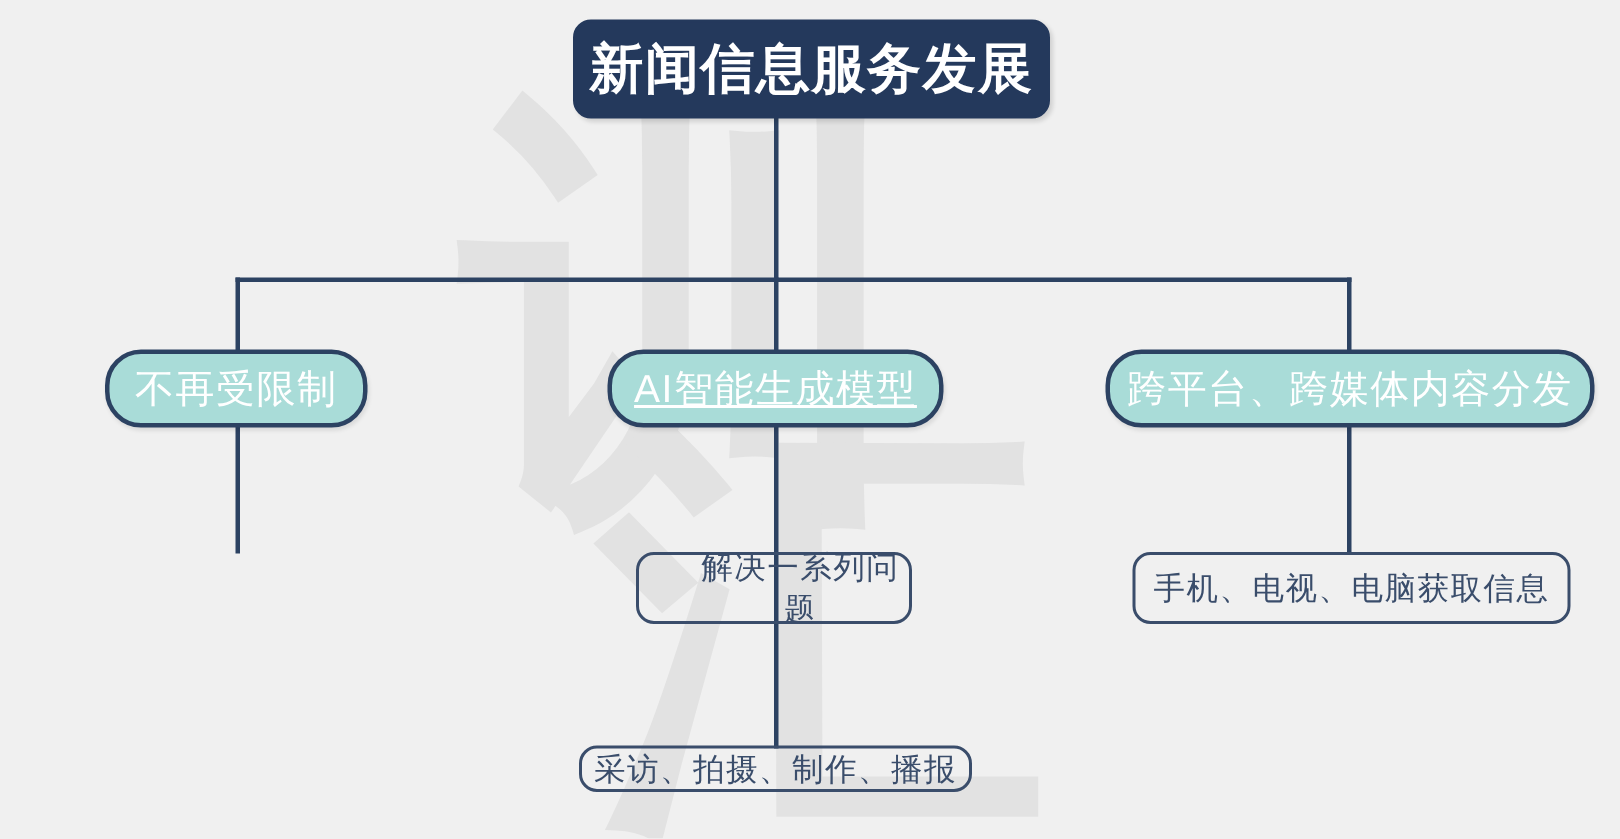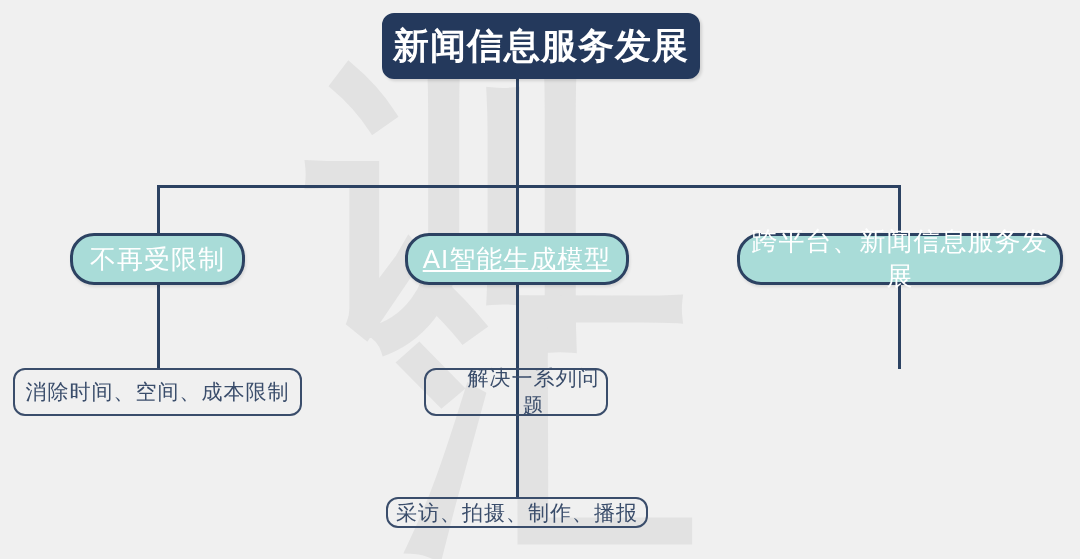--- a/index.html
+++ b/index.html
@@ -138,20 +138,20 @@
   <div class="conn v" id="line-drop-right"></div>
   <div class="conn v" id="line-l2-l3-left"></div>
   <div class="conn v" id="line-l2-l3-mid"></div>
   <div class="conn v" id="line-l2-l3-right"></div>
   <div class="conn v" id="line-l3-l4-mid"></div>
 
   <div class="node node-root" id="node-root">新闻信息服务发展</div>
 
   <div class="node node-l2" id="node-l2-0">不再受限制</div>
   <div class="node node-l2" id="node-l2-1">AI智能生成模型</div>
-  <div class="node node-l2" id="node-l2-2">跨平台、新闻信息服务发展</div>
+  <div class="node node-l2" id="node-l2-2">跨平台、跨媒体内容分发</div>
 
-  <div class="node node-leaf" id="node-l3-0">消除时间、空间、成本限制</div>
   <div class="node node-leaf" id="node-l3-1">解决一系列问题</div>
+  <div class="node node-leaf" id="node-l3-2">手机、电视、电脑获取信息</div>
 
   <div class="node node-leaf" id="node-l4-0">采访、拍摄、制作、播报</div>
 
 </div>
 
 </body></html>

